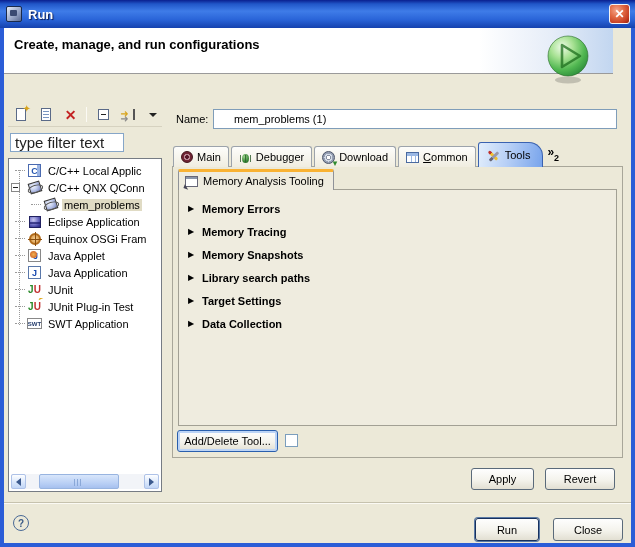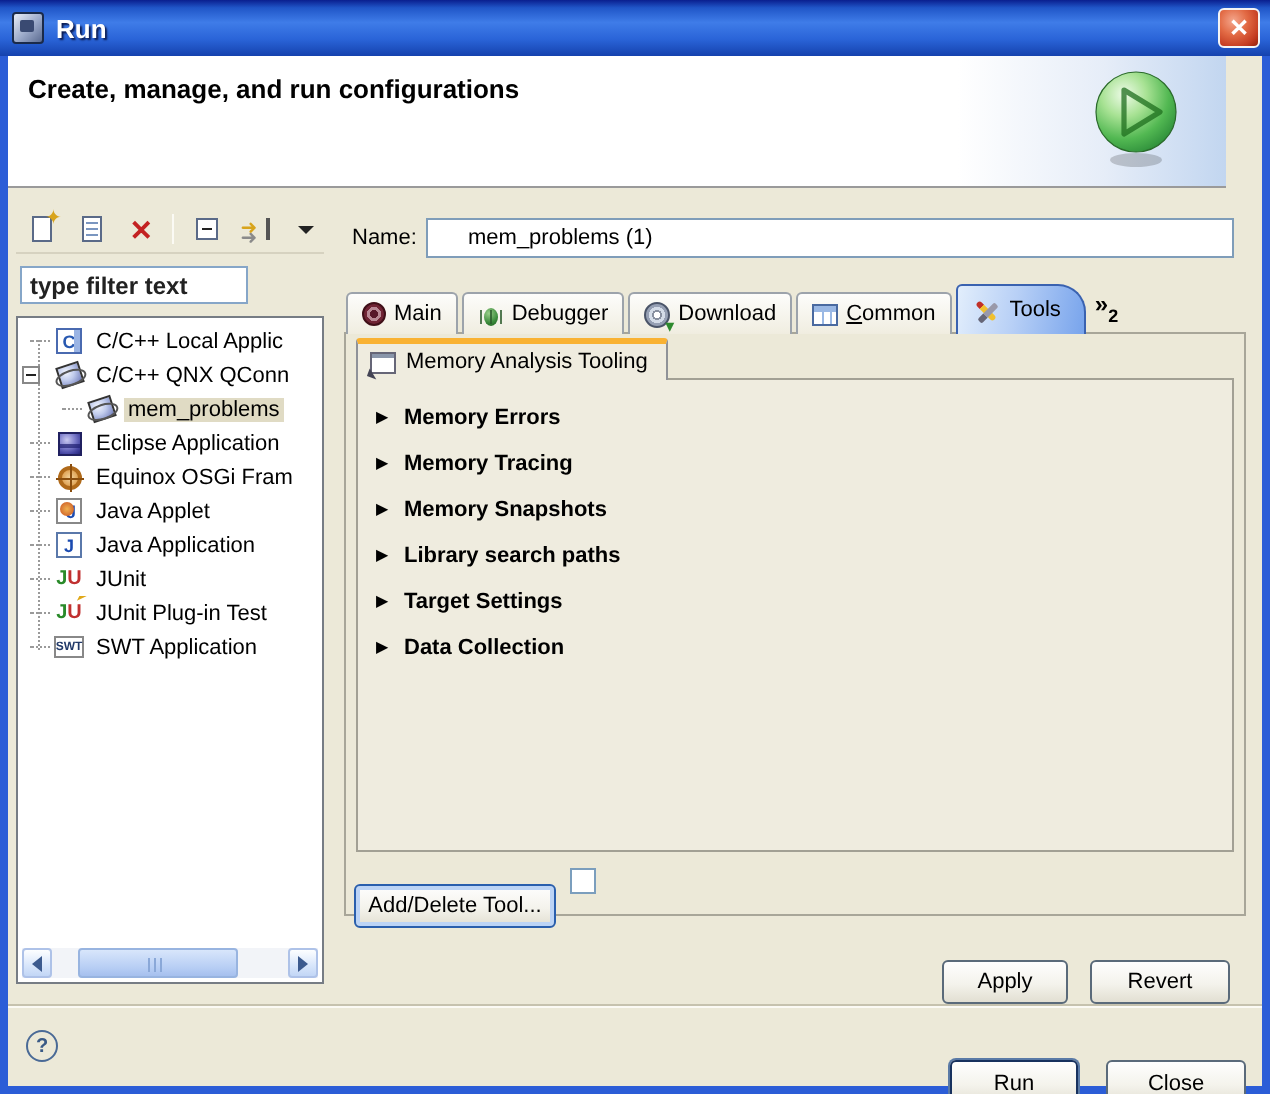--- a/index.html
+++ b/index.html
@@ -21,21 +21,21 @@
   .close-btn { position:absolute; right:5px; top:4px; width:21px; height:20px; border-radius:3px;
     border:1px solid #f4f4f4;
     background:radial-gradient(circle at 35% 30%, #f4a68c 0%, #e26a44 40%, #c53d22 75%, #94200c 100%);
     color:#fff; font-weight:bold; font-size:12px; display:flex; align-items:center; justify-content:center;
     cursor:pointer; }
 
   
   .client { position:absolute; top:28px; left:4px; right:4px; bottom:4px; background:#ece9d8; }
 
   
-  .banner { position:absolute; top:0; left:0; right:18px; height:66px;
+  .banner { position:absolute; top:0; left:0; right:18px; height:46px;
     background:linear-gradient(90deg,#ffffff 0%,#ffffff 78%,#e6edf8 90%,#c2d6f0 100%);
     border-bottom:1px solid #9a9a9a;padding-left:44px; }
   .banner-title { position:absolute; left:10px; top:9px; font-size:13px; font-weight:bold; }
   .banner-art { position:absolute; right:22px; top:5px; }
 
   
   .toolbar { position:absolute; left:4px; top:75px; width:154px; height:24px;
     display:flex; align-items:center; gap:7px; padding-left:4px;
     border-bottom:1px solid #d6d2c0; }
   .tb-btn { display:flex; align-items:center; justify-content:center; width:18px; height:18px; cursor:pointer; }
@@ -52,21 +52,21 @@
   .box-minus::after { content:""; position:absolute; left:2px; top:4px; width:5px; height:1px; background:#222; }
   .tb-filter { position:relative; width:16px; height:14px; }
   .tb-filter::before { content:""; position:absolute; right:1px; top:1px; width:2px; height:11px; background:#555; }
   .tb-filter::after { content:"➜"; position:absolute; left:0; top:0px; color:#d8a41c; font-size:10px;
     text-shadow:0 5px #8a8a8a; }
   .tb-caret { width:0; height:0; border-left:4px solid transparent; border-right:4px solid transparent;
     border-top:4px solid #222; }
 
   
   .filter-input { position:absolute; left:6px; top:105px; width:114px; height:19px;
-    border:1px solid #86a6c8; background:#fff; font-family:inherit; font-size:12px; padding:1px 4px; color:#222;font-weight:bold; }
+    border:1px solid #86a6c8; background:#fff; font-family:inherit; font-size:15px; padding:1px 4px; color:#222; }
 
   
   .tree-panel { position:absolute; left:4px; top:130px; width:154px; height:334px;
     background:#fff; border:1px solid #767c84; }
   .tree-items { position:absolute; left:0; top:3px; right:0; }
   .tree-items::before { content:""; position:absolute; left:10px; top:8px; height:155px;
     border-left:1px dotted #9a9a9a; }
   .tree-row { position:relative; height:17px; display:flex; align-items:center; white-space:nowrap;
     overflow:hidden; cursor:pointer; }
   .conn { flex:0 0 auto; width:10px; margin-left:6px; border-top:1px dotted #9a9a9a; }
@@ -188,21 +188,21 @@
   .sec-label { font-weight:bold; }
 
   .adddel-btn { position:absolute; left:4px; top:263px; width:101px; height:22px; }
   .cb { position:absolute; left:112px; top:267px; width:13px; height:13px; background:#fff;
     border:1px solid #7b9ebd; cursor:pointer; }
   .cb-label { position:absolute; left:131px; top:268px; cursor:default; }
 
   
   .xp-btn { font-family:inherit; font-size:11px; border:1px solid #5a6a7a; border-radius:3px;
     background:linear-gradient(180deg,#fefefe,#f4f3ec 55%,#e2dfd2); cursor:pointer; color:#000;
-    display:flex; align-items:center; justify-content:center;margin-top:12px; }
+    display:flex; align-items:center; justify-content:center; }
   .xp-btn.focus { border-color:#2a5fad; box-shadow:inset 0 0 0 2px #bcd4f6; }
   .xp-btn.default { border-color:#17315e; box-shadow:0 0 0 1px #5a7aa6; }
   .apply-btn  { position:absolute; left:467px; top:440px; width:63px; height:22px; }
   .revert-btn { position:absolute; left:541px; top:440px; width:70px; height:22px; }
   .bottom-sep { position:absolute; left:0; right:0; top:474px; border-top:1px solid #c6c2ae;
     border-bottom:1px solid #fbfaf4; }
   .help-btn { position:absolute; left:9px; top:487px; width:16px; height:16px; border-radius:50%;
     border:1px solid #4a6a96; color:#3a5a86; font-size:10px; font-weight:bold;
     display:flex; align-items:center; justify-content:center; cursor:pointer; background:transparent; }
   .run-btn   { position:absolute; left:471px; top:490px; width:64px; height:23px; }

